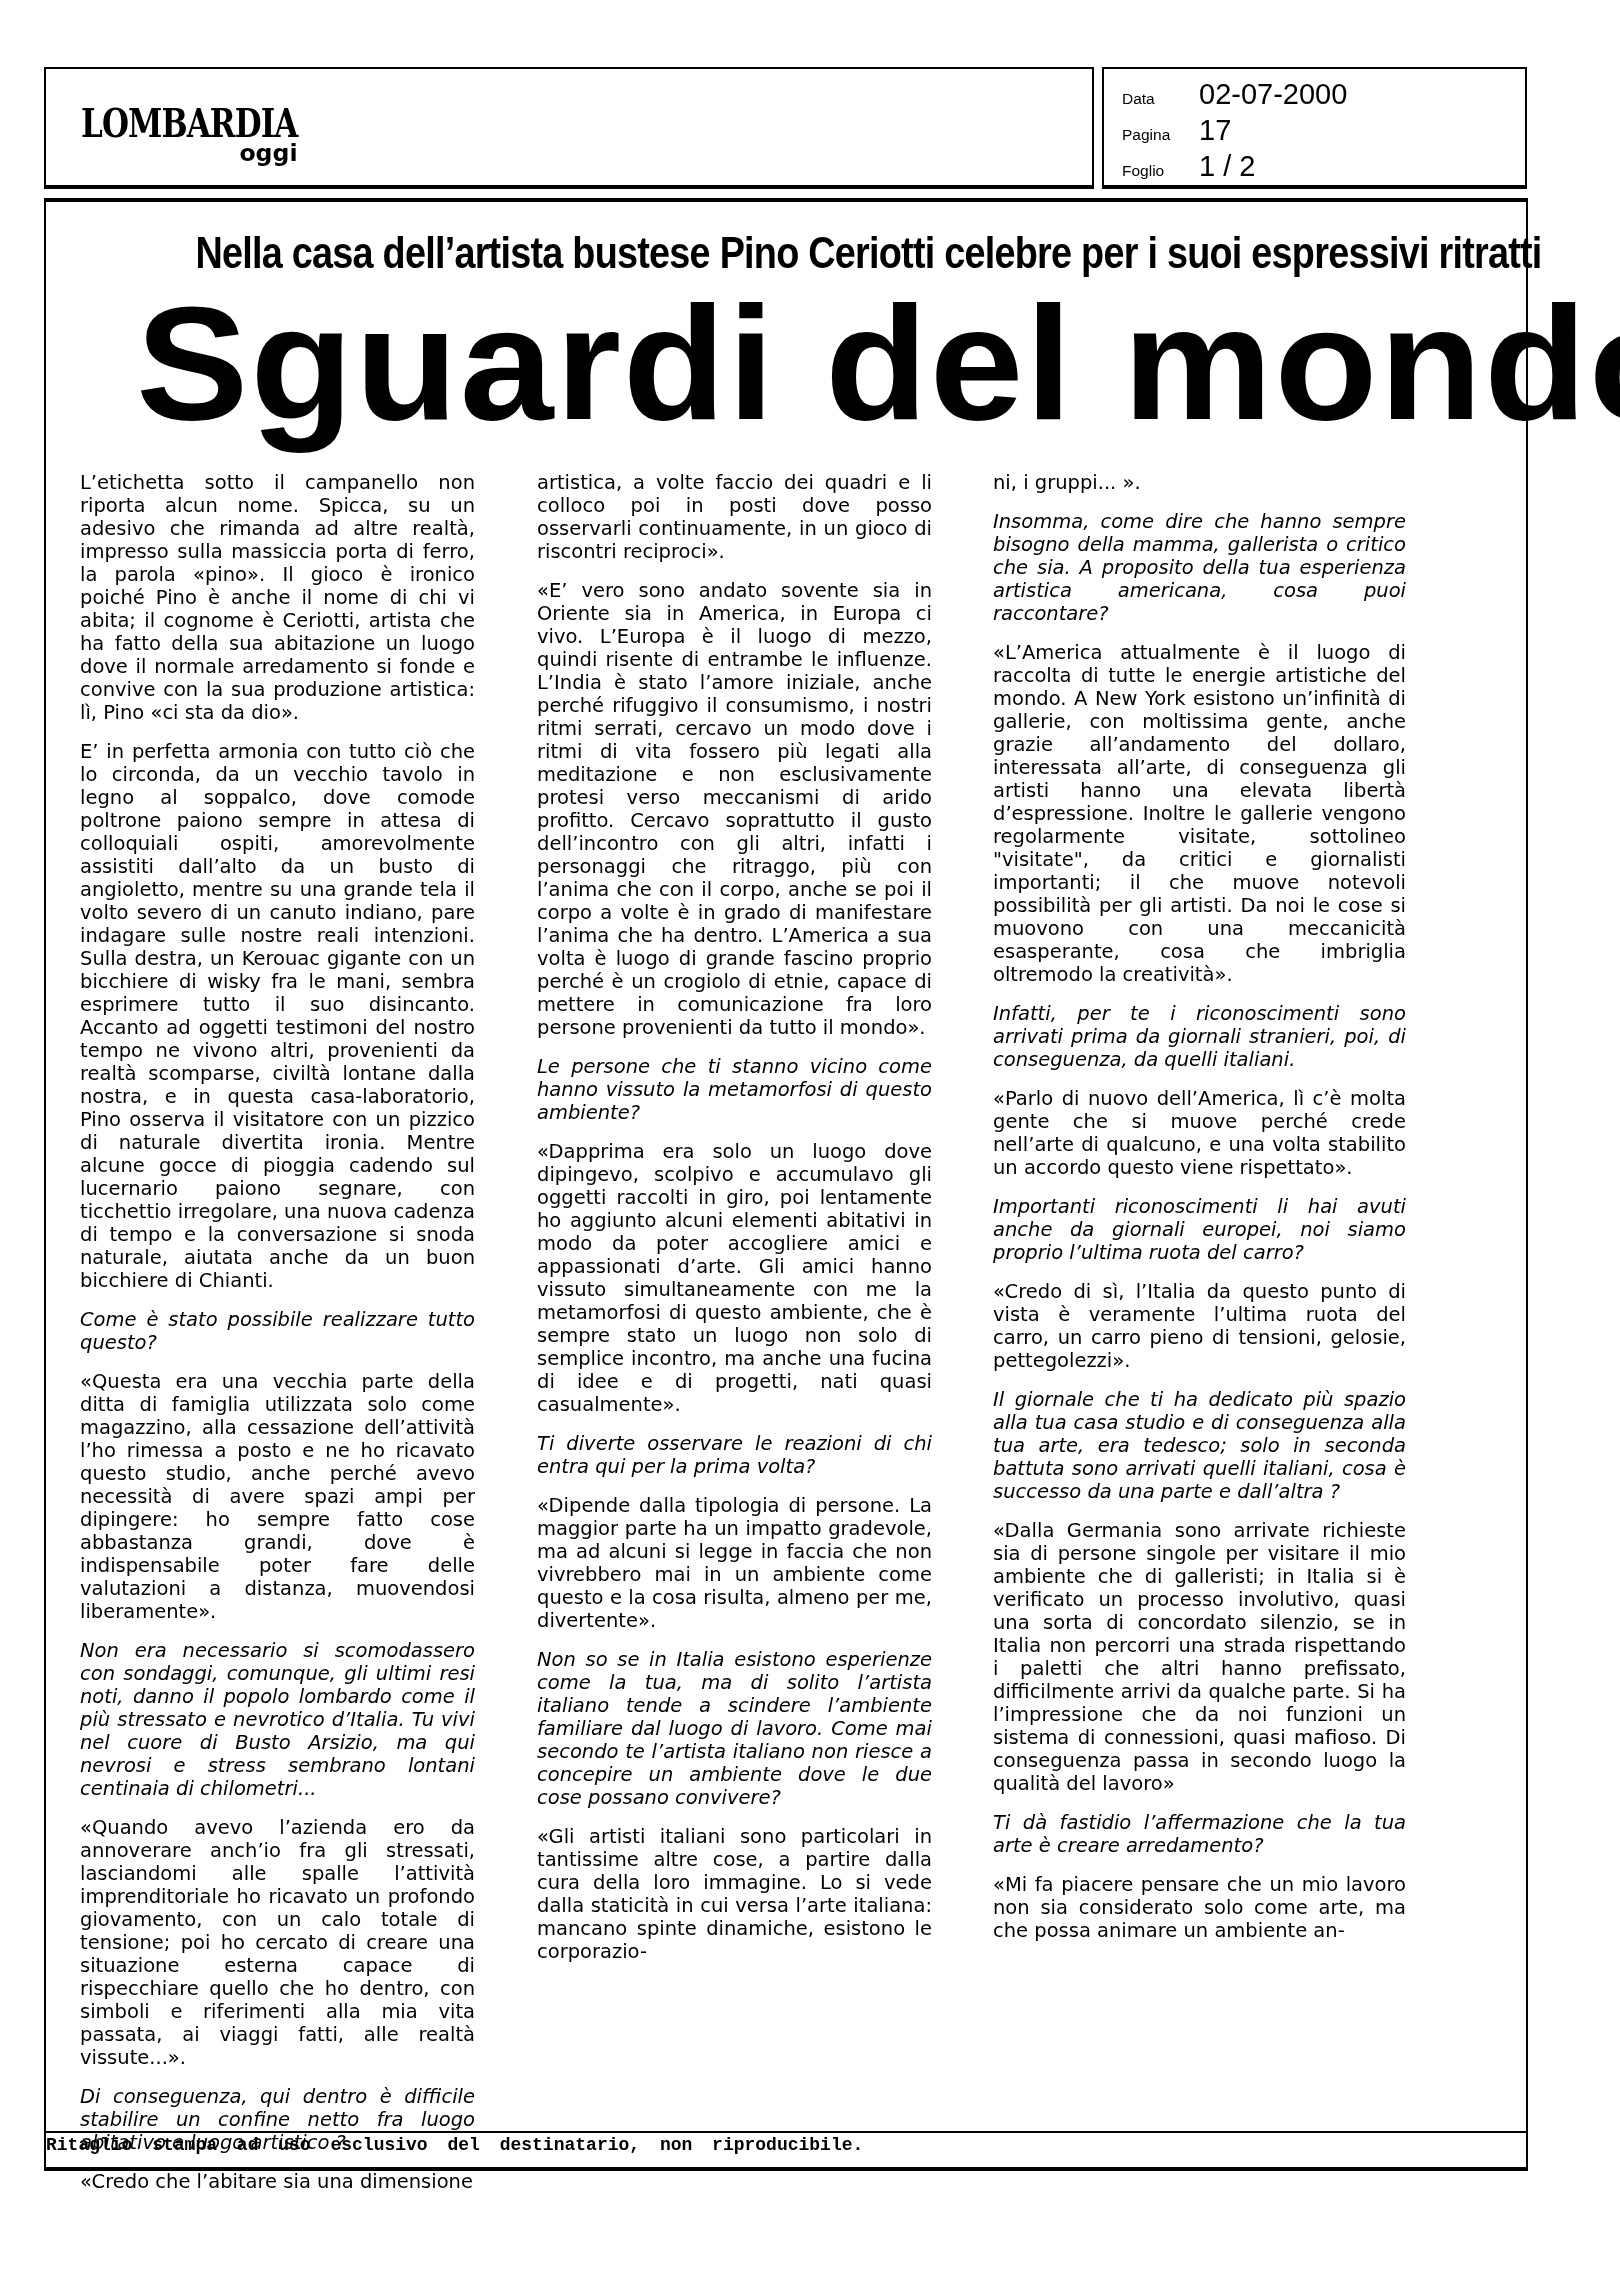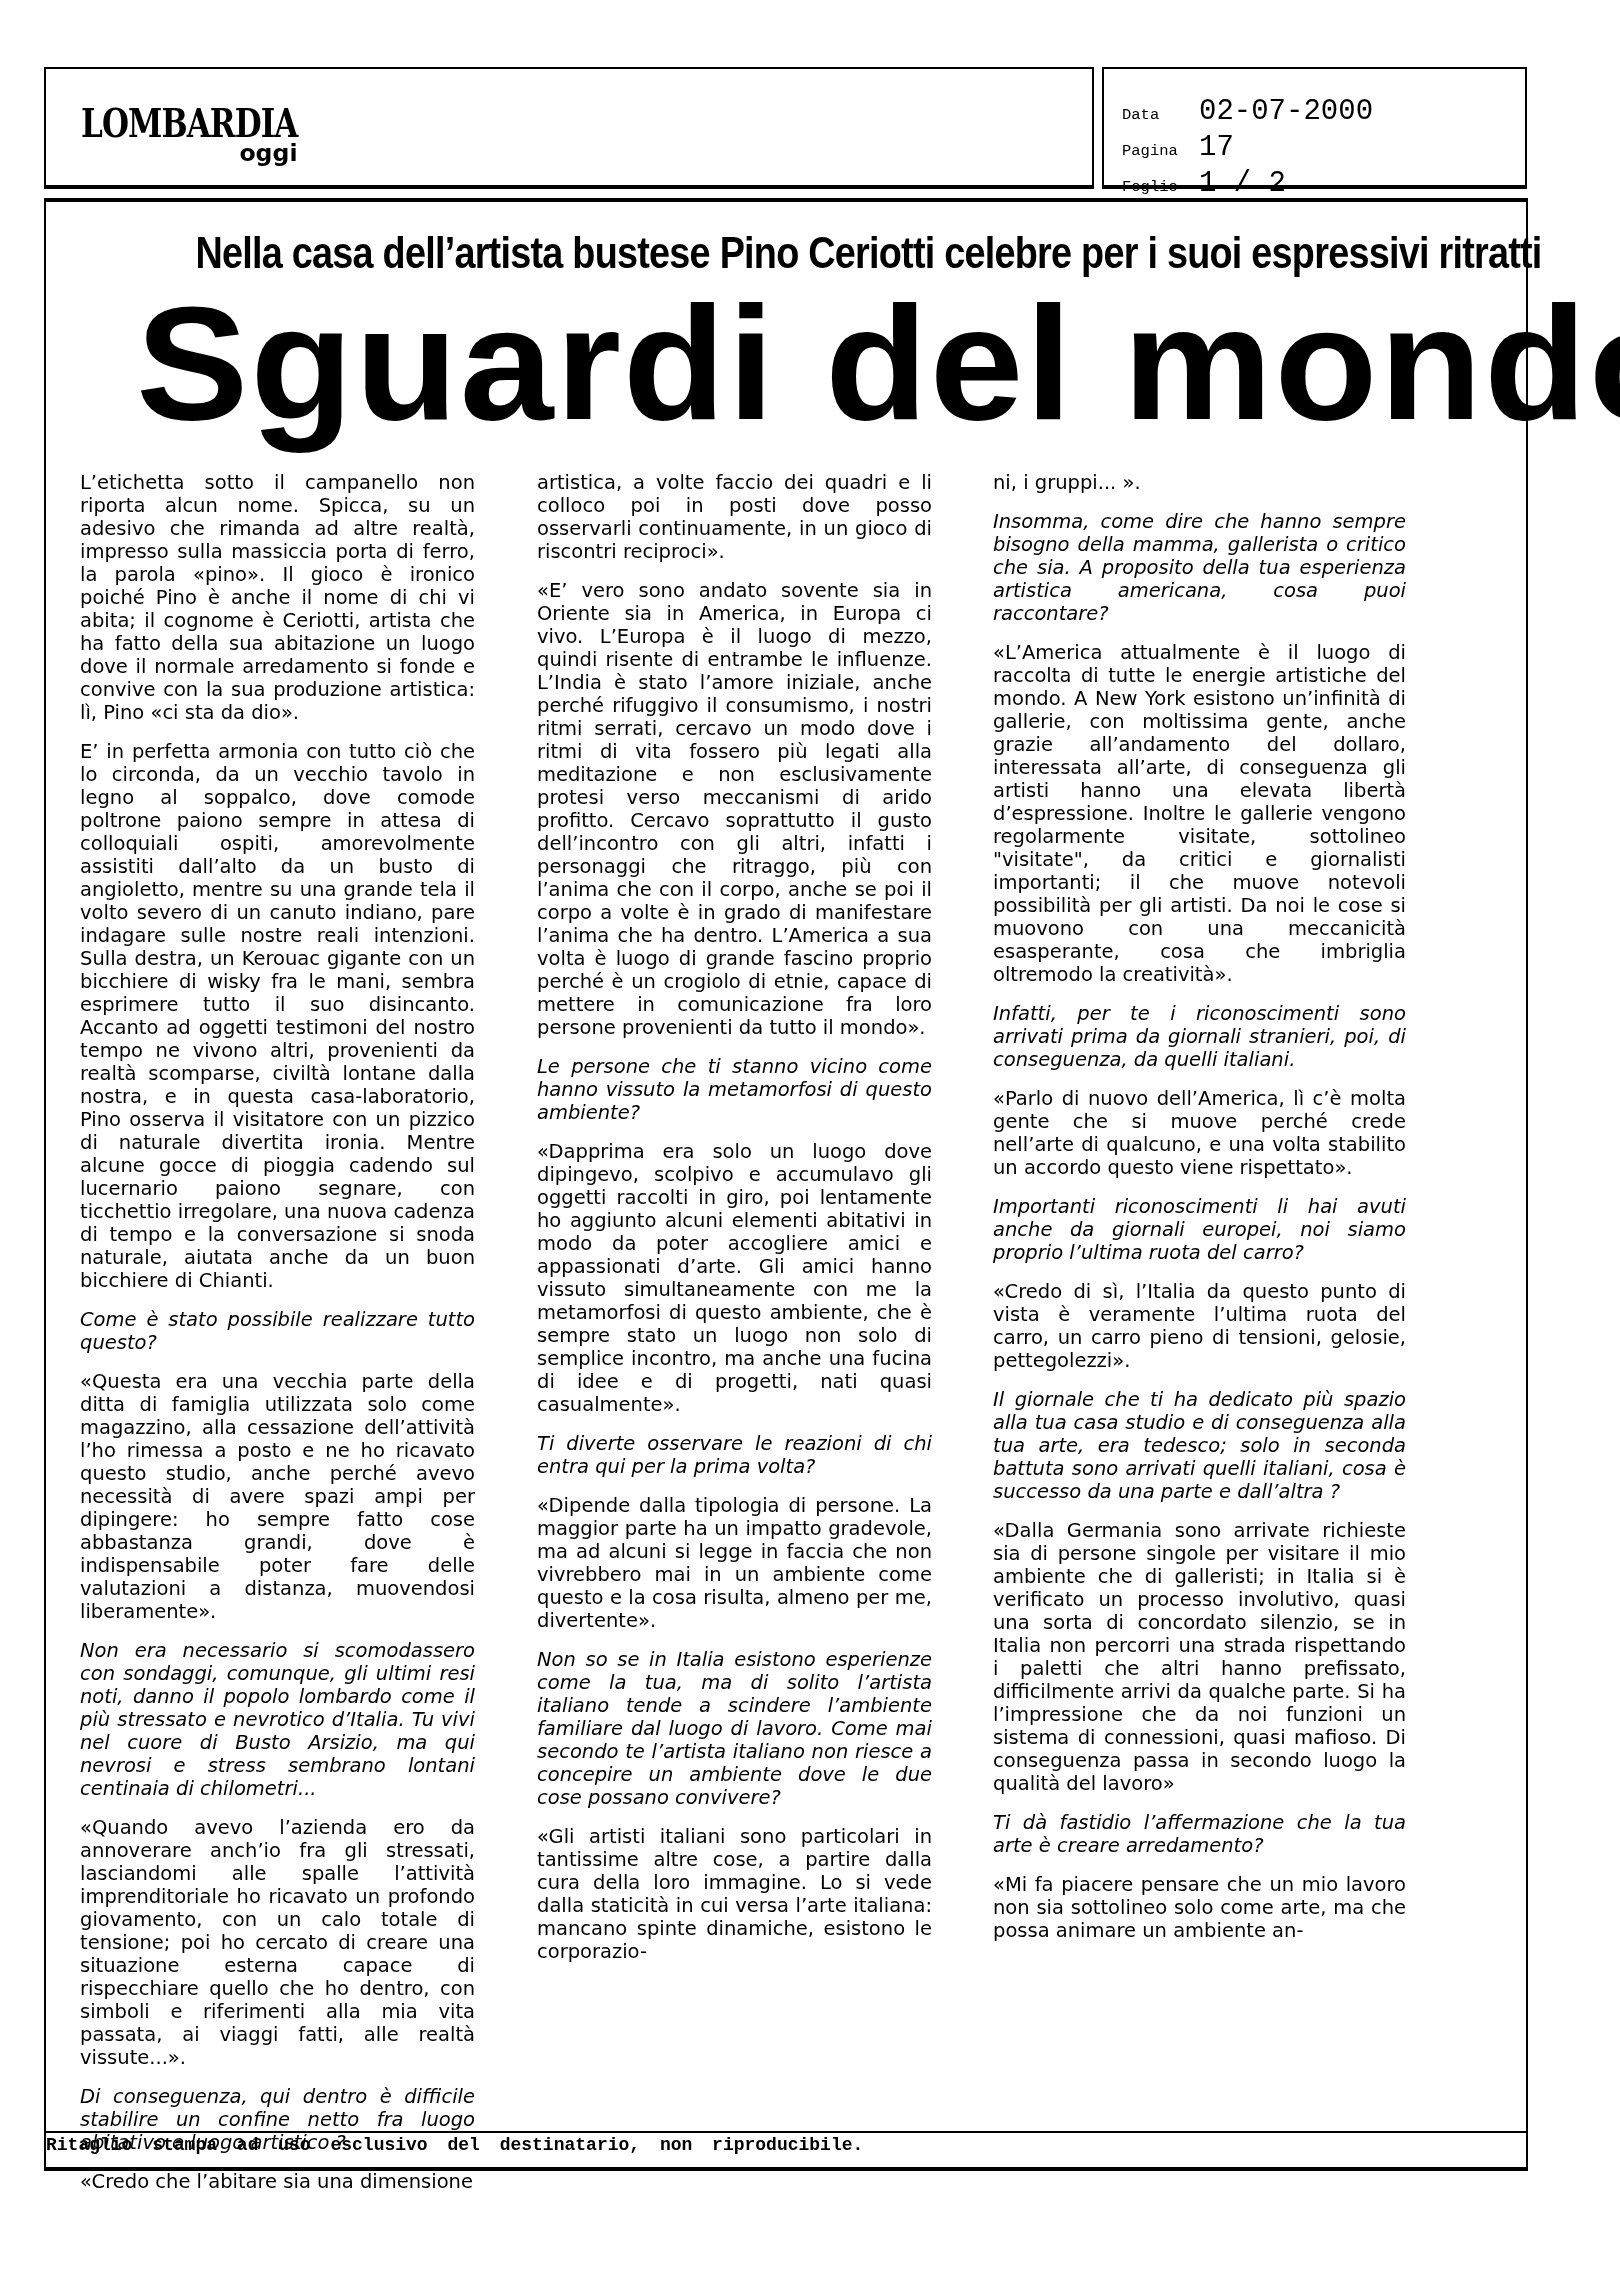--- a/index.html
+++ b/index.html
@@ -2,21 +2,21 @@
 <html style="font-size:14.5px"><head>
 <meta charset="utf-8">
 <style>
   html, body { margin:0; padding:0; background:#fff; }
   body { width:1620px; height:2273px; position:relative; overflow:hidden; color:#000; font-family:"DejaVu Sans", sans-serif; }
   .hdr-left { position:absolute; left:44px; top:67px; width:1050px; height:122px; border:2.7px solid #000; border-bottom-width:4.5px; box-sizing:border-box; }
   .hdr-right { position:absolute; left:1102px; top:67px; width:425px; height:122px; border:2.7px solid #000; border-bottom-width:4.5px; box-sizing:border-box; }
   .logo { position:absolute; left:35px; top:35px; font-family:"DejaVu Serif", serif; font-weight:bold; line-height:1; }
   .logo .l1 { font-size:31px; letter-spacing:-0.9px; transform:scaleY(1.25); transform-origin:left top; display:block; }
   .logo .l2 { font-size:23.6px; display:block; text-align:right; margin-top:7.3px; font-family:"DejaVu Sans", sans-serif; }
-  .meta { position:absolute; left:18px; top:26px; font-family:Liberation Mono, monospace; }
+  .meta { position:absolute; left:18px; top:9px; font-family:Liberation Sans, sans-serif; }
   .meta-row { display:flex; align-items:baseline; height:36px; }
   .meta-label { width:77px; font-size:15.5px; }
   .meta-value { font-size:29px; }
   .main-box { position:absolute; left:44px; top:198px; width:1484px; height:1935px; border:2.7px solid #000; border-top-width:4.5px; box-sizing:border-box; }
   .kicker { position:absolute; left:82px; top:227px; width:1418px; text-align:center; font-family:"Liberation Sans", sans-serif; font-weight:bold; font-size:45px; letter-spacing:-0.9px; transform:scaleX(0.84); transform-origin:center; white-space:nowrap; }
   .headline { position:absolute; left:136px; top:282px; width:1364px; text-align:left; font-family:"Liberation Sans", sans-serif; font-weight:bold; font-size:162px; line-height:1; letter-spacing:1.8px; white-space:nowrap; transform:scaleX(1.04); transform-origin:left; }
   .col { position:absolute; top:455px; width:427px; font-family:"DejaVu Sans", sans-serif; font-size:19.5px; line-height:23px; text-align:justify; hyphens:manual; }
   .col p { margin:16px; }
   .col .q { font-style:italic; }
   .c1 { left:64px; }
@@ -80,17 +80,17 @@
     <p>ni, i gruppi... ».</p>
     <p class="q">Insomma, come dire che hanno sempre bisogno della mamma, gallerista o critico che sia. A proposito della tua esperienza artistica americana, cosa puoi raccontare?</p>
     <p>«L’America attualmente è il luogo di raccolta di tutte le energie artistiche del mondo. A New York esistono un’infinità di gallerie, con moltissima gente, anche grazie all’andamento del dollaro, interessata all’arte, di conseguenza gli artisti hanno una elevata libertà d’espressione. Inoltre le gallerie vengono regolarmente visitate, sottolineo "visitate", da critici e giornalisti importanti; il che muove notevoli possibilità per gli artisti. Da noi le cose si muovono con una meccanicità esasperante, cosa che imbriglia oltremodo la creatività».</p>
     <p class="q">Infatti, per te i riconoscimenti sono arrivati prima da giornali stranieri, poi, di conseguenza, da quelli italiani.</p>
     <p>«Parlo di nuovo dell’America, lì c’è molta gente che si muove perché crede nell’arte di qualcuno, e una volta stabilito un accordo questo viene rispettato».</p>
     <p class="q">Importanti riconoscimenti li hai avuti anche da giornali europei, noi siamo proprio l’ultima ruota del carro?</p>
     <p>«Credo di sì, l’Italia da questo punto di vista è veramente l’ultima ruota del carro, un carro pieno di tensioni, gelosie, pettegolezzi».</p>
     <p class="q">Il giornale che ti ha dedicato più spazio alla tua casa studio e di conseguenza alla tua arte, era tedesco; solo in seconda battuta sono arrivati quelli italiani, cosa è successo da una parte e dall’altra ?</p>
     <p>«Dalla Germania sono arrivate richieste sia di persone singole per visitare il mio ambiente che di galleristi; in Italia si è verificato un processo involutivo, quasi una sorta di concordato silenzio, se in Italia non percorri una strada rispettando i paletti che altri hanno prefissato, difficilmente arrivi da qualche parte. Si ha l’impressione che da noi funzioni un sistema di connessioni, quasi mafioso. Di conseguenza passa in secondo luogo la qualità del lavoro»</p>
     <p class="q">Ti dà fastidio l’affermazione che la tua arte è creare arredamento?</p>
-    <p>«Mi fa piacere pensare che un mio lavoro non sia sottolineo solo come arte, ma che possa animare un ambiente an-</p>
+    <p>«Mi fa piacere pensare che un mio lavoro non sia considerato solo come arte, ma che possa animare un ambiente an-</p>
   </div>
 
 <div class="footer">Ritaglio stampa ad uso esclusivo del destinatario, non riproducibile.</div>
 
 
 </body></html>

